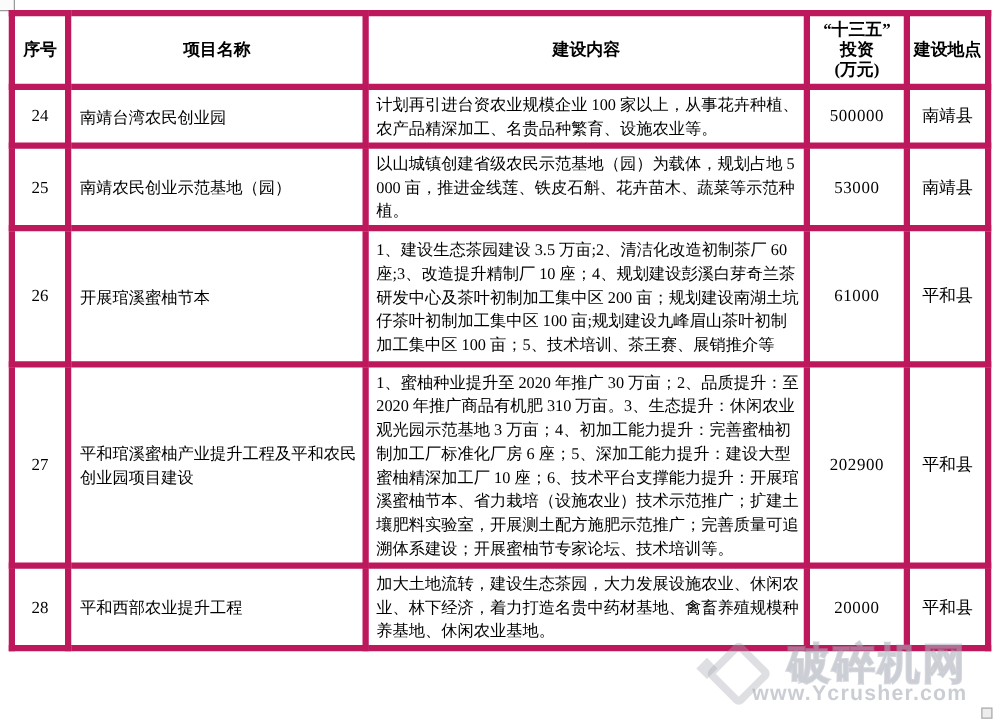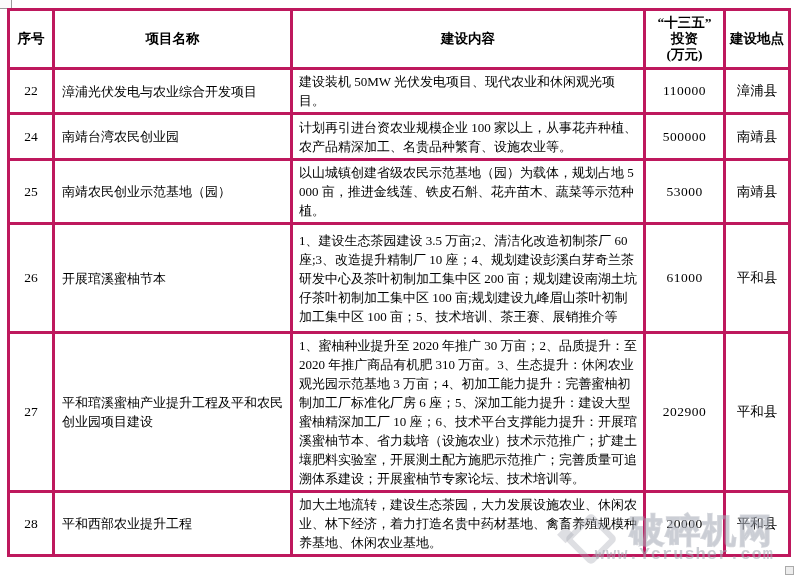--- a/index.html
+++ b/index.html
@@ -15,21 +15,21 @@
   .corner-br{
     position:absolute;left:785px;top:566px;width:7px;height:7px;
     border:1px solid #aaa;background:#ededed;
   }
   table.doc-table{
     position:absolute;left:7px;top:8px;width:781px;
     border-collapse:collapse;table-layout:fixed;
     border:2px solid #000;
   }
   .doc-table th,.doc-table td{
-    border:3px solid #be185d;vertical-align:middle;overflow:hidden;
+    border:5px solid #be185d;vertical-align:middle;overflow:hidden;
     word-break:break-all;
   }
   .doc-table th{
     font-weight:bold;text-align:center;font-size:13.5px;line-height:16px;
     padding:2px 1px;
   }
   th.h-invest{white-space:pre-line;}
   td.c-no{text-align:center;font-size:13.5px;}
   td.c-invest{text-align:center;font-size:13.5px;letter-spacing:.5px;}
   td.c-loc{text-align:center;font-size:13.5px;}
@@ -64,21 +64,21 @@
   .wm-cn{
     position:absolute;right:0;top:-4px;
     font-family:"DejaVu Sans","Liberation Sans",sans-serif;
     font-size:34px;font-weight:bold;letter-spacing:2px;
     color:rgba(195,199,209,0.30);
     -webkit-text-stroke:1.5px rgba(158,163,175,0.42);
     white-space:nowrap;
   }
   .wm-url{
     position:absolute;right:0;top:33px;
-    font-family:Liberation Mono, monospace;
+    font-family:Liberation Sans, sans-serif;
     font-size:17px;font-weight:bold;letter-spacing:1px;
     color:rgba(163,168,180,0.58);white-space:nowrap;
   }
 </style>
 </head>
 <body>
 
 <div class="corner-tl"></div>
 
 <table class="doc-table">
@@ -94,27 +94,20 @@
       <th>序号</th>
       <th>项目名称</th>
       <th>建设内容</th>
       <th class="h-invest">“十三五”
 投资
 (万元)</th>
       <th>建设地点</th>
     </tr>
   </thead>
   <tbody>
-    <tr class="rh-0">
-      <td class="c-no">22</td>
-      <td class="c-name">漳浦光伏发电与农业综合开发项目</td>
-      <td class="c-content">建设装机 50MW 光伏发电项目、现代农业和休闲观光项目。</td>
-      <td class="c-invest">110000</td>
-      <td class="c-loc">漳浦县</td>
-    </tr>
     <tr class="rh-2">
       <td class="c-no">24</td>
       <td class="c-name">南靖台湾农民创业园</td>
       <td class="c-content">计划再引进台资农业规模企业 100 家以上，从事花卉种植、农产品精深加工、名贵品种繁育、设施农业等。</td>
       <td class="c-invest">500000</td>
       <td class="c-loc">南靖县</td>
     </tr>
     <tr class="rh-3">
       <td class="c-no">25</td>
       <td class="c-name">南靖农民创业示范基地（园）</td>

